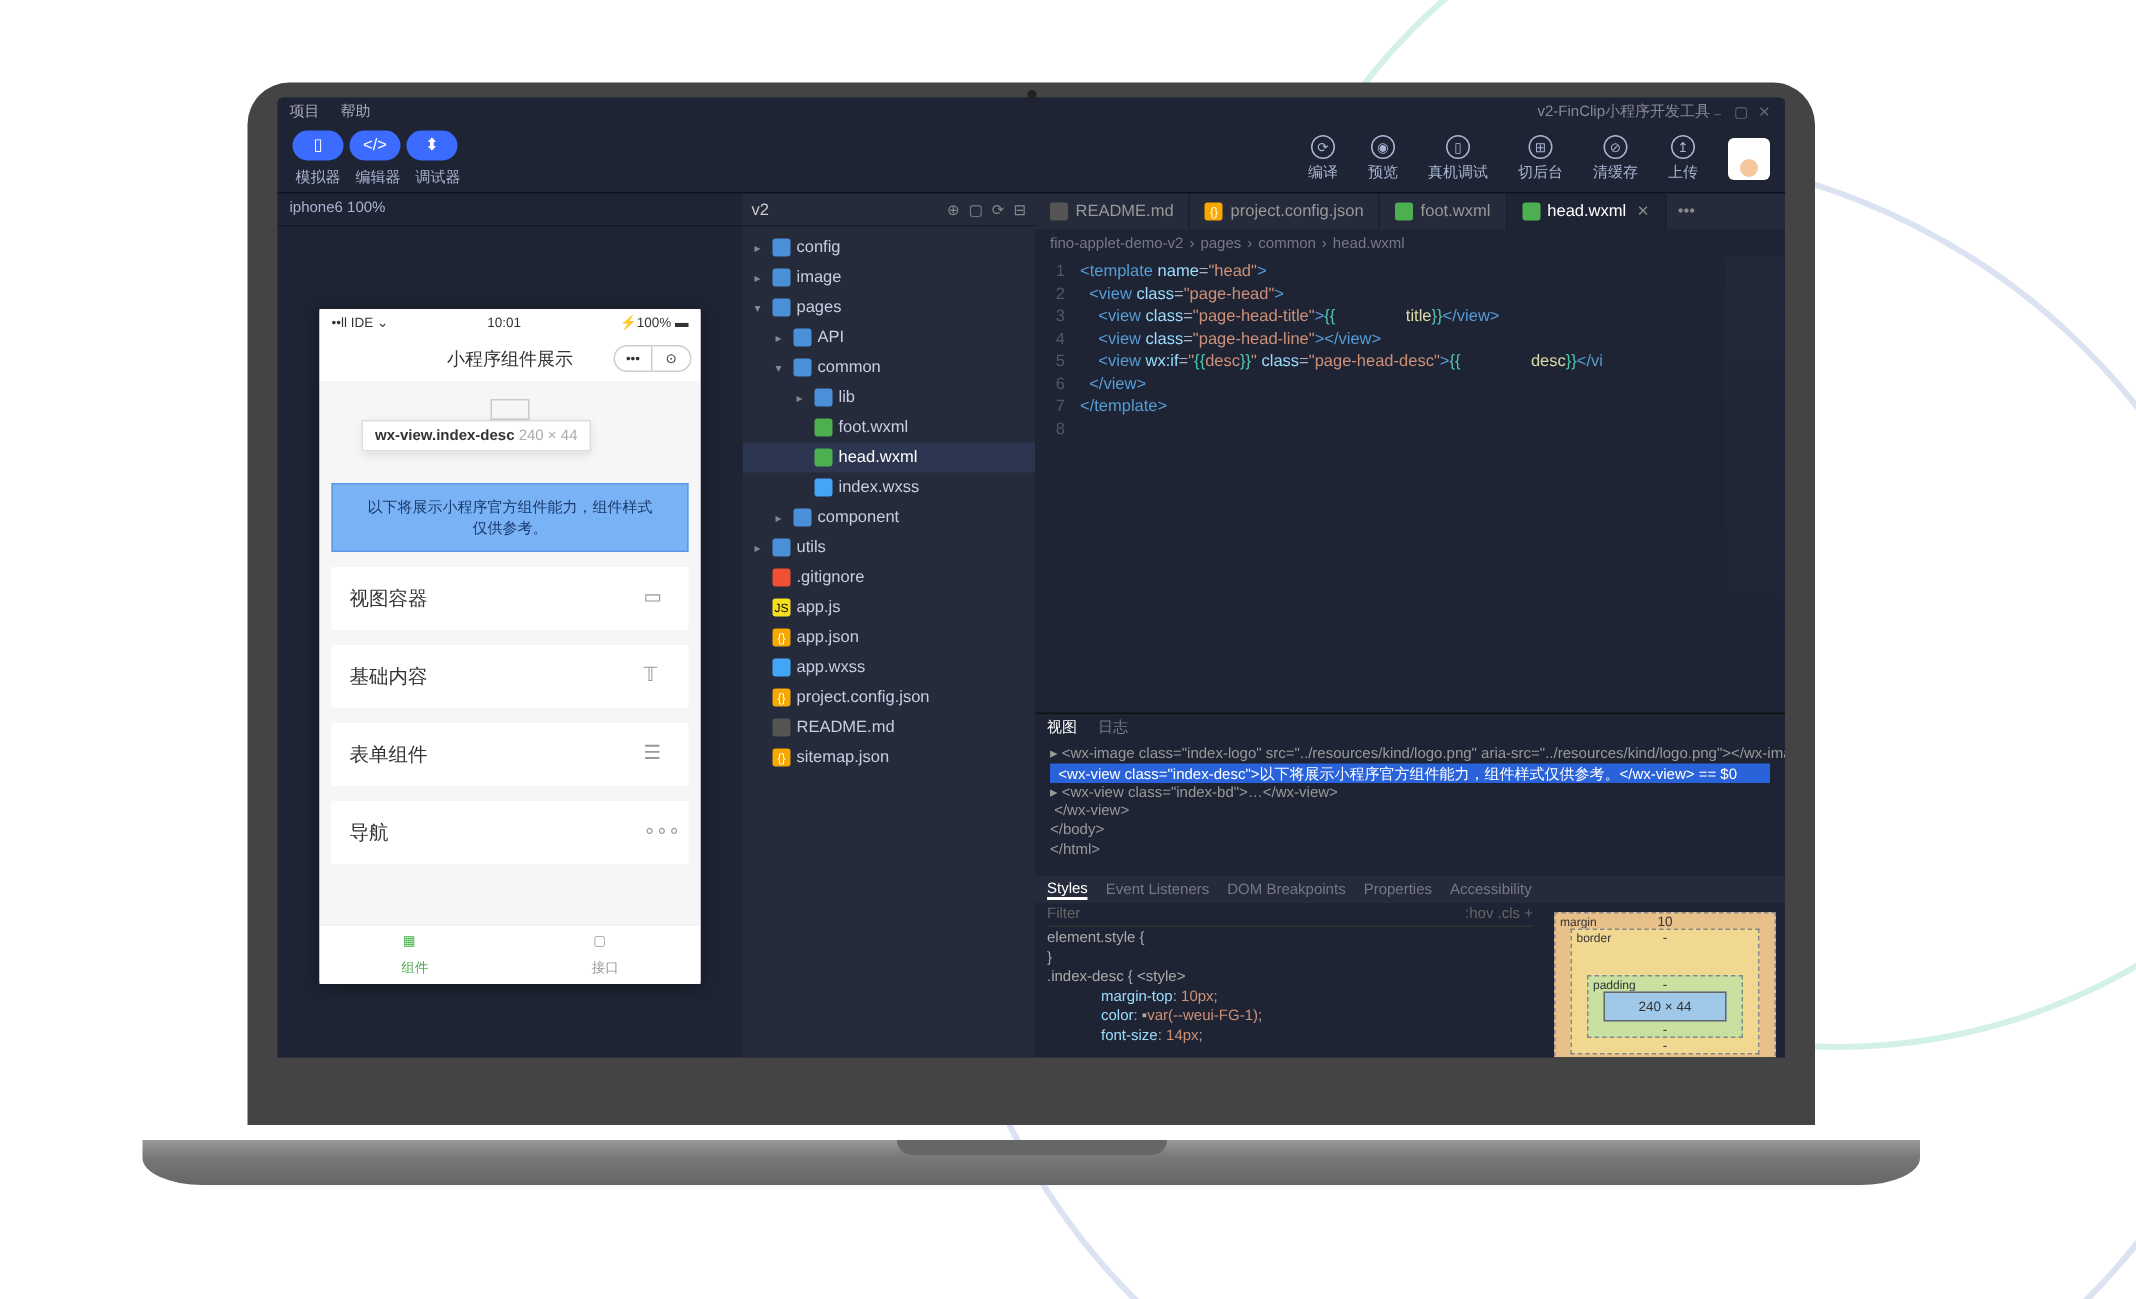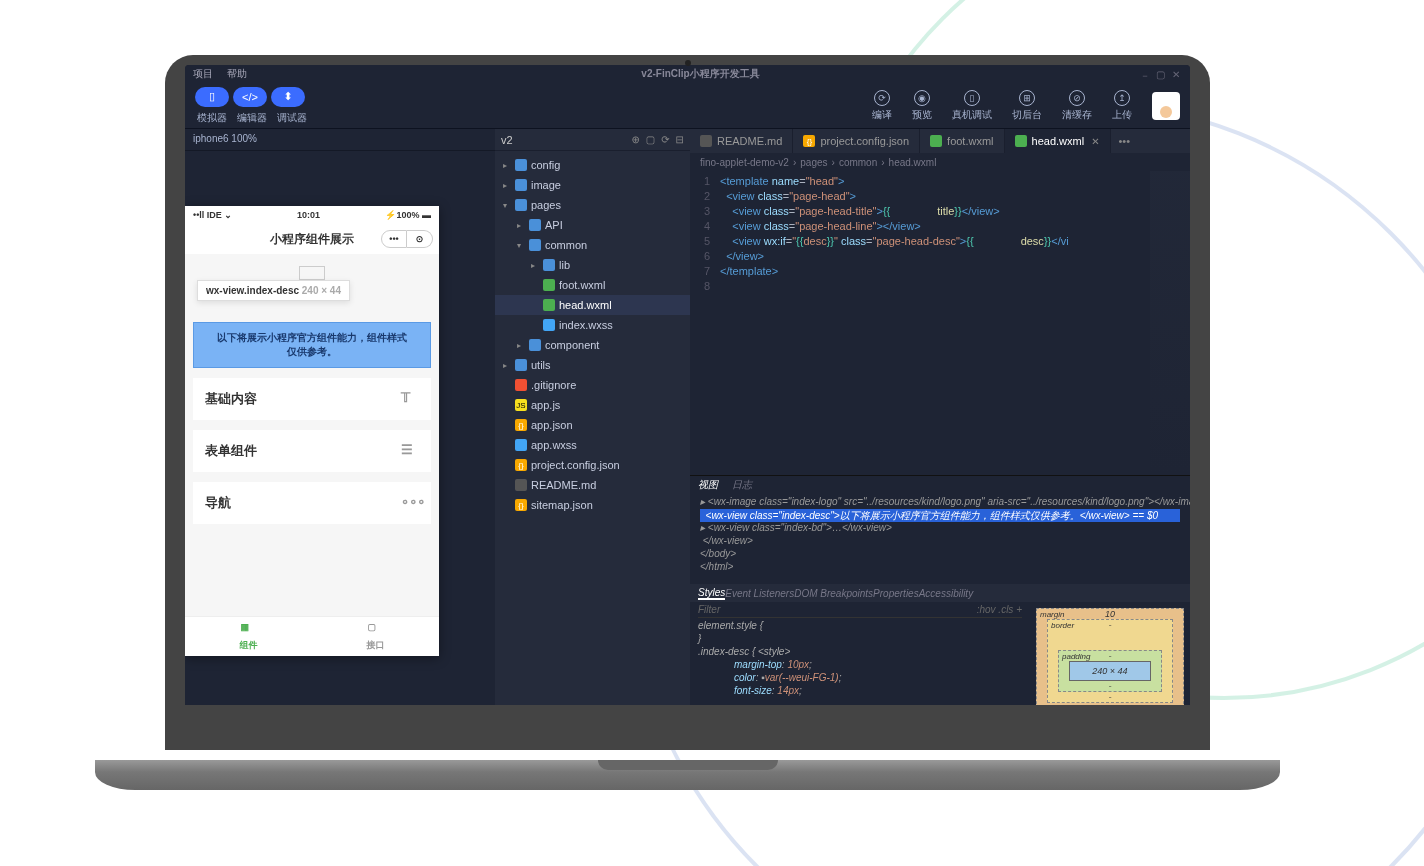--- a/index.html
+++ b/index.html
@@ -12,21 +12,21 @@
 .laptop-frame { width: 1045px; height: 695px; background: #444; border-radius: 28px 28px 0 0; padding: 10px 20px 0 20px; margin: 0 auto; position: relative; }
 .laptop-frame::before { content: ''; position: absolute; top: 5px; left: 50%; width: 6px; height: 6px; background: #222; border-radius: 50%; transform: translateX(-50%); }
 .laptop-base { position: absolute; bottom: 0; left: -60px; right: -60px; height: 30px; background: linear-gradient(180deg, #999 0%, #777 40%, #666 100%); border-radius: 0 0 40px 40px / 0 0 18px 18px; }
 .laptop-base::before { content: ''; position: absolute; left: 50%; top: 0; width: 180px; height: 10px; background: #666; transform: translateX(-50%); border-radius: 0 0 10px 10px; }
 
 .screen { width: 1005px; height: 640px; background: #1e2434; border-radius: 4px 4px 0 0; overflow: hidden; font-size: 11px; display: flex; flex-direction: column; }
 
 
 .menubar { height: 18px; background: #1e2434; display: flex; color: #aab; font-size: 10px; align-items: center; padding: 0 8px; }
 .menubar .m { margin-right: 14px; }
-.menubar .title { flex: 1; text-align: center; color: #889; font-weight: bold; }
+.menubar .title { flex: 1; text-align: right; color: #889; }
 .menubar .winbtns { display: flex; gap: 6px; }
 .menubar .wb { width: 10px; height: 10px; color: #667; }
 
 
 .toolbar { height: 46px; background: #1e2434; display: flex; align-items: center; padding: 0 10px; border-bottom: 1px solid #0d1220; }
 .pill-group { display: flex; gap: 4px; }
 .pill { background: #3b6cff; color: #fff; width: 34px; height: 20px; border-radius: 10px; display: flex; align-items: center; justify-content: center; font-size: 11px; }
 .pill-labels { display: flex; gap: 10px; margin-left: 2px; margin-top: 2px; }
 .pill-label { color: #a8b4d0; font-size: 10px; }
 .toolbar .spacer { flex: 1; }
@@ -34,29 +34,29 @@
 .tool-action .ic { width: 16px; height: 16px; border: 1.5px solid #a8b4d0; border-radius: 50%; display: flex; align-items: center; justify-content: center; font-size: 9px; }
 .avatar { width: 28px; height: 28px; background: #fff; border-radius: 4px; margin-left: 10px; display:flex;align-items:flex-end;justify-content:center;overflow:hidden; }
 .avatar-head{width:12px;height:12px;background:#f4c89a;border-radius:50%;position:relative;top:-2px;}
 
 
 .main { flex: 1; display: flex; overflow: hidden; }
 
 
 .sim-col { width: 310px; background: #1e2434; display: flex; flex-direction: column; }
 .sim-header { height: 22px; color: #a8b4d0; font-size: 10px; padding: 4px 8px; border-bottom: 1px solid #141926; }
-.sim-stage { flex: 1; display: flex; align-items: flex-start; padding-top: 55px; font-weight: bold; }
+.sim-stage { flex: 1; display: flex; align-items: flex-start; justify-content: center; padding-top: 55px; }
 .phone { width: 254px; height: 450px; background: #f6f6f6; border-radius: 2px; box-shadow: 0 2px 12px rgba(0,0,0,.4); display: flex; flex-direction: column; font-size: 11px; color: #333; }
 .phone-status { height: 18px; display: flex; align-items: center; padding: 0 8px; font-size: 9px; justify-content: space-between; background:#fff; }
 .phone-nav { height: 30px; display: flex; align-items: center; justify-content: center; font-size: 12px; background:#fff; position: relative; }
 .phone-nav .caps { position: absolute; right: 6px; display: flex; gap: 0; }
 .cap { width: 26px; height: 18px; border: 1px solid #ccc; display: flex; align-items: center; justify-content: center; font-size: 9px; }
 .cap:first-child{border-radius:10px 0 0 10px;} .cap:last-child{border-radius:0 10px 10px 0;border-left:0;}
 .phone-body { flex: 1; background: #f6f6f6; padding: 8px 8px 0 8px; position: relative; }
-.tooltip { position: absolute; top: 26px; left: 12px; background: #fff; border: 1px solid #ddd; padding: 4px 8px; font-size: 10px; box-shadow: 0 2px 6px rgba(0,0,0,.1); z-index: 2; }
+.tooltip { position: absolute; top: 26px; left: 28px; background: #fff; border: 1px solid #ddd; padding: 4px 8px; font-size: 10px; box-shadow: 0 2px 6px rgba(0,0,0,.1); z-index: 2; }
 .tooltip .tt-val { color:#aaa; }
 .desc-box { margin-top: 42px; background: #7ab3f5; color: #1a3a6e; text-align: center; padding: 8px 20px; font-size: 10px; border: 1px solid #5a9ae5; }
 .list-item { background: #fff; margin-top: 10px; height: 42px; display: flex; align-items: center; padding: 0 12px; justify-content: space-between; font-size: 13px; }
 .li-icon { width: 18px; height: 18px; color: #999; }
 .phone-tabbar { height: 40px; background: #fff; border-top: 1px solid #eee; display: flex; }
 .phone-tab { flex: 1; display: flex; flex-direction: column; align-items: center; justify-content: center; font-size: 9px; gap: 1px; }
 .phone-tab.active { color: #4caf50; }
 .phone-tab .ti { width: 16px; height: 16px; }
 
 
@@ -85,29 +85,29 @@
 .tabs .more { padding: 0 8px; color: #888; }
 .crumbs { height: 18px; padding: 0 10px; display: flex; align-items: center; color: #778; font-size: 10px; gap: 4px; }
 .code { flex: 1; font-family: Menlo, Consolas, monospace; font-size: 11px; padding: 4px 0; overflow: hidden; position:relative; }
 .code-line { display: flex; height: 15px; }
 .ln { width: 30px; text-align: right; color: #556; padding-right: 10px; }
 .cl { color: #abb2bf; white-space: pre; }
 .tag { color: #569cd6; } .attr { color: #9cdcfe; } .str { color: #ce9178; } .tpl { color: #4ec9b0; } .var { color: #dcdcaa; padding-left: 47px; }
 .minimap{position:absolute;right:0;top:0;width:40px;height:100%;background:linear-gradient(#2a3142,#1e2434);opacity:.3;}
 
 
-.devtools { height: 230px; border-top: 1px solid #111; display: flex; flex-direction: column; background: #1e2434; font-style: italic; }
+.devtools { height: 230px; border-top: 1px solid #111; display: flex; flex-direction: column; background: #1e2434; }
 .dt-tabs { height: 18px; display: flex; font-size: 10px; color: #778; padding-left: 8px; gap: 14px; align-items:center; }
 .dt-tabs .dtt.active { color: #fff; }
 .dom-panel { height: 90px; font-family: Menlo, monospace; font-size: 10px; color: #999; padding: 2px 10px; overflow: hidden; }
 .dom-panel .dl { height: 13px; white-space: pre; }
 .dom-panel .dl.sel { background: #2962d9; color: #fff; }
 .el-crumbs { height: 16px; background: #2a3142; font-size: 10px; color: #999; padding: 0 8px; display: flex; gap: 10px; align-items:center; }
 .el-crumbs span:last-child{background:#3a4560;padding:0 4px;}
-.style-tabs { height: 18px; display: flex; font-size: 10px; color: #778; padding: 0 8px; align-items:center; background:#252b3b; }
+.style-tabs { height: 18px; display: flex; font-size: 10px; color: #778; gap: 12px; padding: 0 8px; align-items:center; background:#252b3b; }
 .style-tabs .st.active { color: #fff; border-bottom: 2px solid #fff; }
 .style-body { flex: 1; display: flex; overflow: hidden; }
 .style-rules { flex: 1; font-family: Menlo, monospace; font-size: 10px; padding: 2px 8px; color: #aaa; }
 .style-rules .filter { color:#666; border-bottom:1px solid #333; padding-bottom:2px; margin-bottom:2px; display:flex; justify-content:space-between; }
 .style-rules .r { height: 13px; }
 .prop{color:#9cdcfe;padding-left:36px;} .pval{color:#ce9178;}
 .box-model { width: 160px; padding: 6px; }
 .bm { border: 1px dashed #888; padding: 10px; position: relative; font-size: 9px; text-align:center; }
 .bm.margin { background: #e8c08a; color:#333; }
 .bm.border { background: #f0d890; }
@@ -200,20 +200,24 @@
       </div>
       <div class="phone-body">
         <div style="display:flex;justify-content:center;margin-top:4px;">
                     <div style="width:26px;height:14px;border:1px solid #ccc;background:#f6f6f6;"></div>
                   </div>
         <div class="tooltip">
           <b>wx-view.index-desc</b> <span class="tt-val">240 × 44</span>
         </div>
         <div class="desc-box">以下将展示小程序官方组件能力，组件样式仅供参考。</div>
         <div class="list-item">
+                    <span>视图容器</span>
+                    <span class="li-icon">▭</span>
+                  </div>
+        <div class="list-item">
                     <span>基础内容</span>
                     <span class="li-icon">𝕋</span>
                   </div>
         <div class="list-item">
                     <span>表单组件</span>
                     <span class="li-icon">☰</span>
                   </div>
         <div class="list-item">
                     <span>导航</span>
                     <span class="li-icon">∘∘∘</span>

